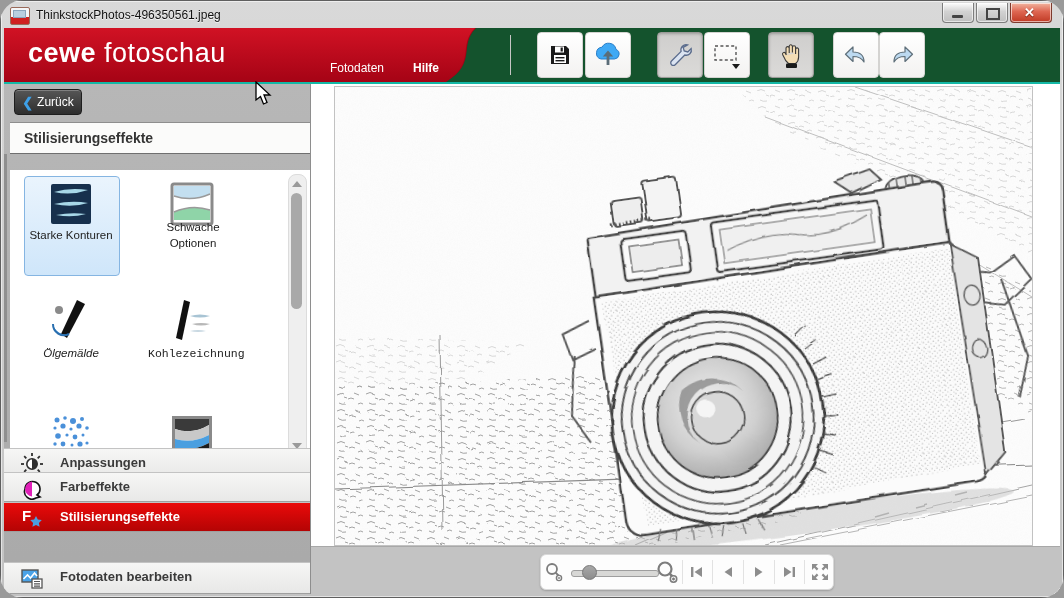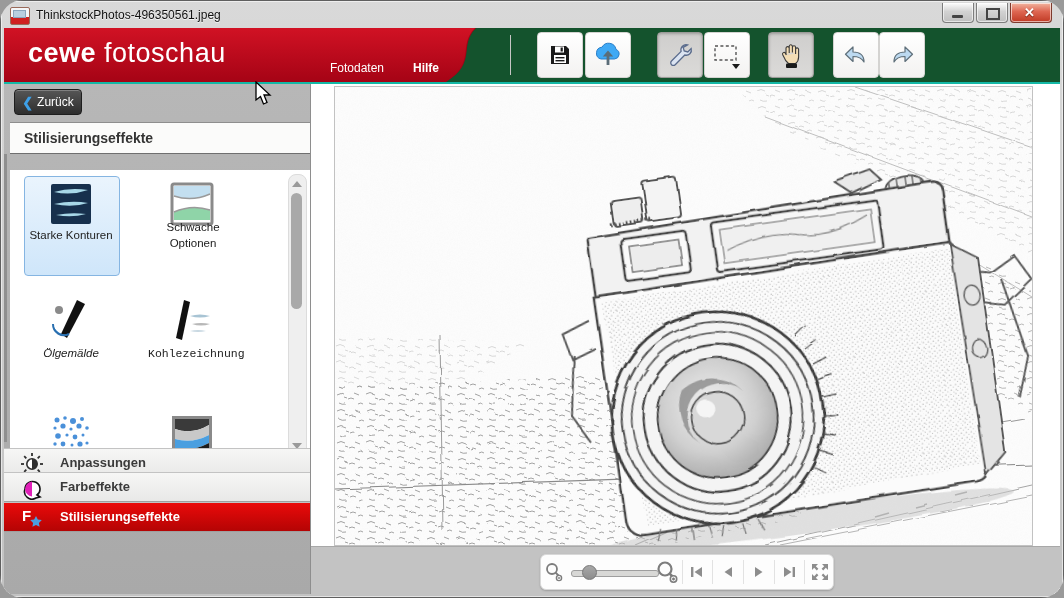--- a/index.html
+++ b/index.html
@@ -265,20 +265,33 @@
               <path d="M5 13 a7.5 7.5 0 0 1 7-7.4 v14.8 a7.5 7.5 0 0 1-7-7.4 z" fill="#e020b8"></path>
             </svg>
         <span class="lbl">Farbeffekte</span>
       </div>
       <div class="cat sel" style="top:418px;">
         <svg class="cic" viewBox="0 0 24 24">
               <text x="2" y="15" font-family="Liberation Sans,sans-serif" font-size="15" font-weight="bold" fill="#fff">F</text>
               <path d="M16 10 l1.8 3.6 4 .5 -2.9 2.8 .7 3.9 -3.6-1.9 -3.6 1.9 .7-3.9 -2.9-2.8 4-.5 z" fill="#4a9fe0"></path>
             </svg>
         <span class="lbl">Stilisierungseffekte</span>
+      </div>
+      <div class="cat" style="top:478px;height:32px;">
+        <svg class="cic" viewBox="0 0 24 24">
+              <rect x="2" y="4" width="16" height="12" fill="#4aa3e8" stroke="#555" stroke-width="1.4"></rect>
+              <path d="M3.5 13 l4-4 3 3 4-5 2.5 3" fill="none" stroke="#fff" stroke-width="1.6"></path>
+              <rect x="12" y="13" width="10" height="9" fill="#fff" stroke="#555" stroke-width="1.3"></rect>
+              <g stroke="#555" stroke-width="1.2">
+                <line x1="14" y1="15.5" x2="20" y2="15.5"></line>
+                <line x1="14" y1="17.8" x2="20" y2="17.8"></line>
+                <line x1="14" y1="20.1" x2="20" y2="20.1"></line>
+              </g>
+            </svg>
+        <span class="lbl">Fotodaten bearbeiten</span>
       </div>
     </div>
 
     <div class="canvas">
       <div class="photo">
         <svg width="697" height="458" viewBox="0 0 697 458">
           <defs>
             <pattern id="scrib" width="30" height="16" patternUnits="userSpaceOnUse">
               <g stroke="#7f7f7f" stroke-width="0.8" fill="none">
                 <path d="M2 4 q4 -3 8 0"></path>

